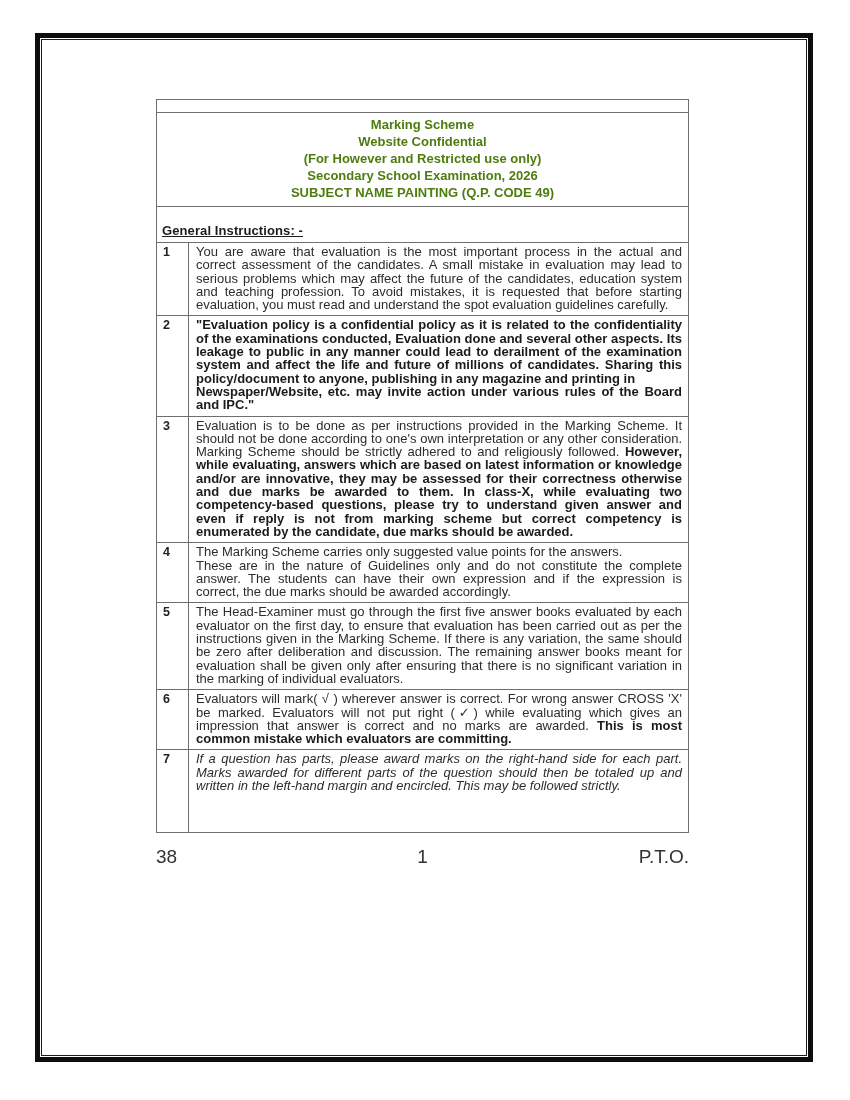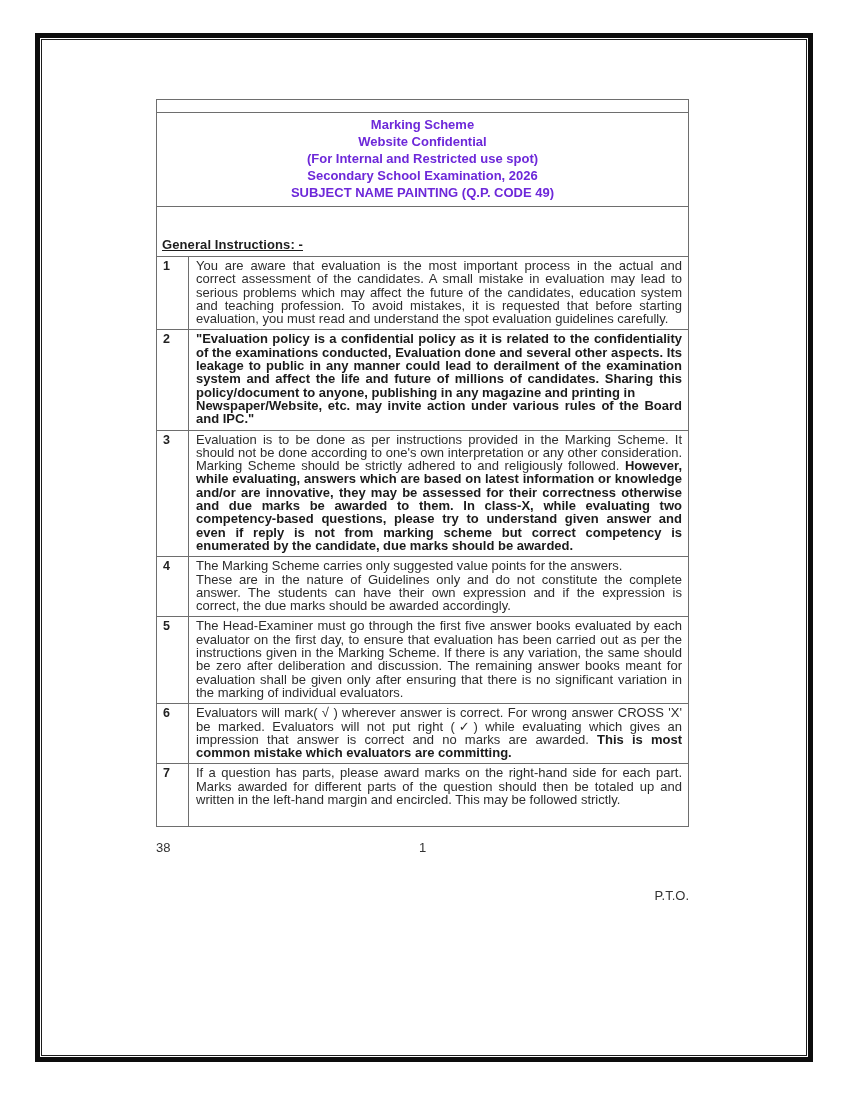--- a/index.html
+++ b/index.html
@@ -46,24 +46,24 @@
     box-sizing: border-box;
   }
   col.num-col { width: 32px; }
   .row-empty td { height: 13px; padding: 0; }
   .title-cell {
     padding: 3px 6px 5px 6px;
     text-align: center;
     font-weight: bold;
     font-size: 13px;
     line-height: 17px;
-    color: #6d28d9;
+    color: #4d7c0f;
   }
   .gi-cell {
-    padding: 28px 6px 3px 5px;
+    padding: 14px 6px 3px 5px;
   }
   .gi {
     font-weight: bold;
     text-decoration: underline;
     font-size: 13px;
     color: #1d1d1d;
     letter-spacing: 0.1px;
   }
   td.num {
     vertical-align: top;
@@ -79,32 +79,33 @@
     font-size: 13px;
     line-height: 13.3px;
     color: #2d2d2d;
     white-space: pre-line;
   }
   td.txt .b {
     font-weight: bold;
     color: #1b1b1b;
   }
   tbody#instruction-rows tr:last-child td.txt {
-    padding-bottom: 20px;
+    padding-bottom: 40px;
+    font-style: italic;
   }
   .footer {
     display: grid;
     grid-template-columns: 1fr 1fr 1fr;
     margin-top: 13px;
-    font-size: 13px;
+    font-size: 19px;
     color: #333333;
   }
   .footer .f-left   { text-align: left; }
   .footer .f-center { text-align: center; }
-  .footer .f-right  { text-align: right; margin-top: 48px; }
+  .footer .f-right  { text-align: right; }
 </style>
 </head>
 <body>
 
 <div class="canvas">
   <div class="frame">
     <div class="frame-inner">
       <div class="doc">
 
         <table class="ms-table">
@@ -113,21 +114,21 @@
             <col>
           </colgroup>
           <tbody>
             <tr class="row-empty">
               <td colspan="2"></td>
             </tr>
             <tr>
               <td colspan="2" class="title-cell" id="title-block">
                   <div>Marking Scheme</div>
                   <div>Website Confidential</div>
-                  <div>(For Internal and Restricted use spot)</div>
+                  <div>(For However and Restricted use only)</div>
                   <div>Secondary School Examination, 2026</div>
                   <div>SUBJECT NAME PAINTING (Q.P. CODE 49)</div>
                 </td>
             </tr>
             <tr>
               <td colspan="2" class="gi-cell">
                 <span class="gi">General Instructions: -</span>
               </td>
             </tr>
           </tbody>

